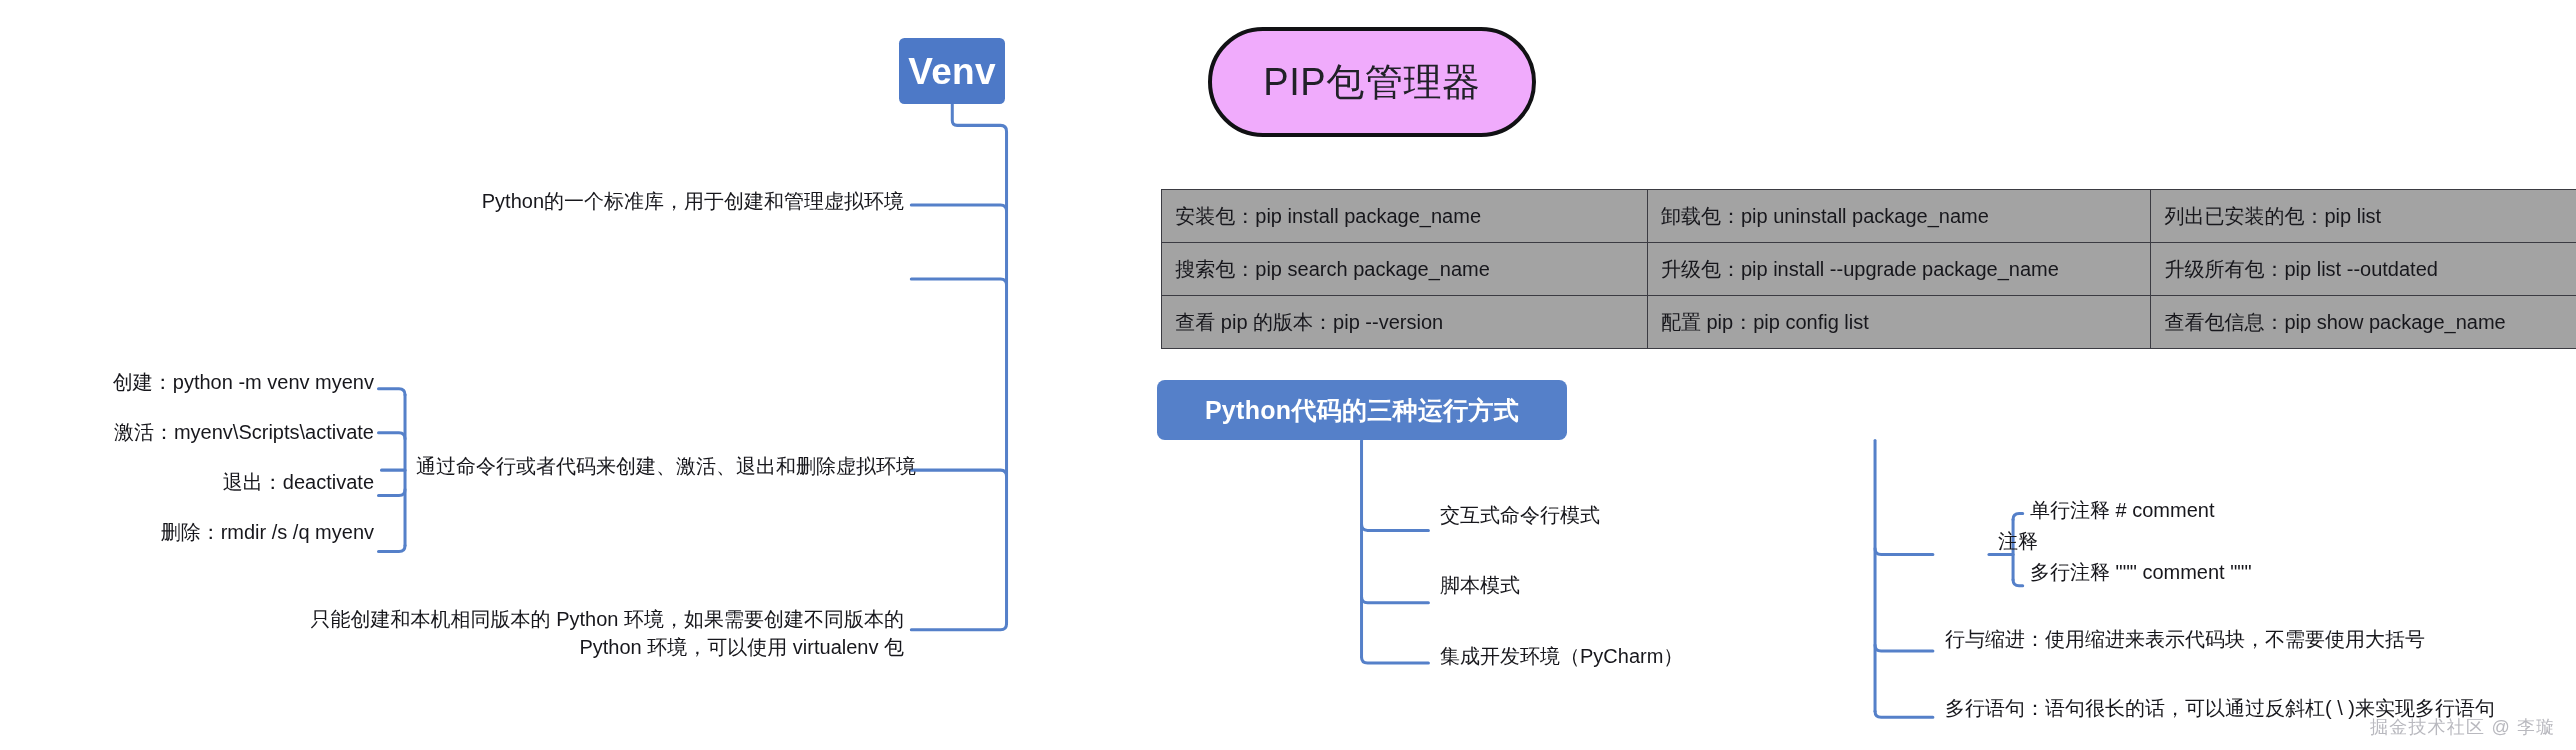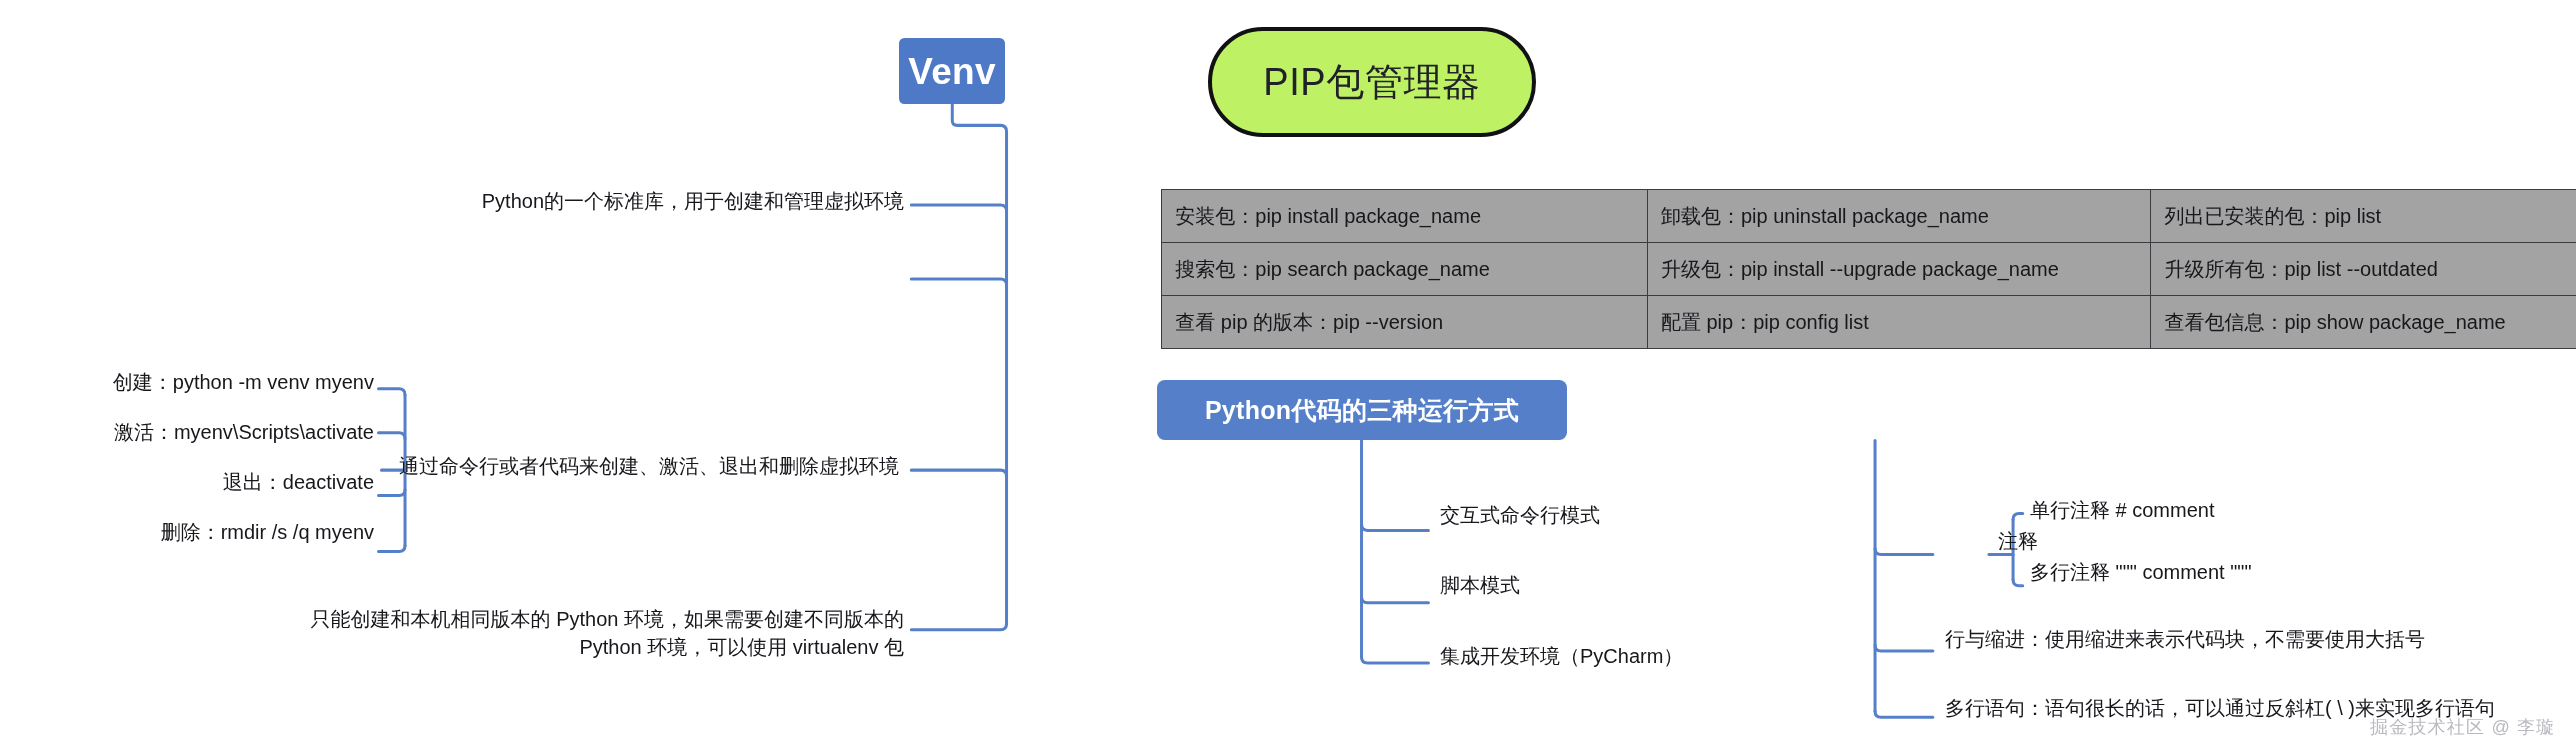--- a/index.html
+++ b/index.html
@@ -16,21 +16,21 @@
     position:absolute;left:899px;top:38px;width:106px;height:66px;
     background:#4d79c7;border-radius:5.4px;
     display:flex;align-items:center;justify-content:center;
   }
   .venv-box span{
     color:#ffffff;font-size:37px;font-weight:700;letter-spacing:0.3px;line-height:1;text-align:right;
   }
 
   .pip-box{
     position:absolute;left:1208px;top:27px;width:328px;height:110px;
-    background:#bef264;border:4.2px solid #111114;border-radius:57px;
+    background:#f0abfc;border:4.2px solid #111114;border-radius:57px;
     display:flex;align-items:center;justify-content:center;box-sizing:border-box;
   }
   .pip-box span{font-size:38px;color:#212128;letter-spacing:0.6px;line-height:1;}
 
   
   .pill{
     position:absolute;background:#5580c9;border-radius:7.8px;
     display:flex;align-items:center;justify-content:center;
   }
   .pill span{color:#ffffff;font-size:25px;font-weight:700;letter-spacing:0.3px;line-height:1;}
@@ -52,21 +52,21 @@
   .pip-table td.c2{width:401px;}
 
   
   .node{position:absolute;font-size:20px;line-height:1.42;color:#17171c;white-space:nowrap;}
   .node.wrap{white-space:normal;}
   .node.r{text-align:right;}
 
   
   #n-stdlib   {left:398px; top:187px; width:506px;}
   #n-isolated {left:253px; top:252px; width:651px;}
-  #n-cmdline  {left:399px; top:452px; width:488px;}
+  #n-cmdline  {left:416px; top:452px; width:488px;}
   #n-version  {left:301px; top:605px; width:603px;}
 
   
   #n-create  {left: 12px; top:368px; width:362px;}
   #n-activate{left: 12px; top:418px; width:362px;}
   #n-exit    {left: 12px; top:468px; width:362px;}
   #n-remove  {left: 12px; top:518px; width:362px;}
 
   
   #n-repl   {left:1440px; top:501px;}

